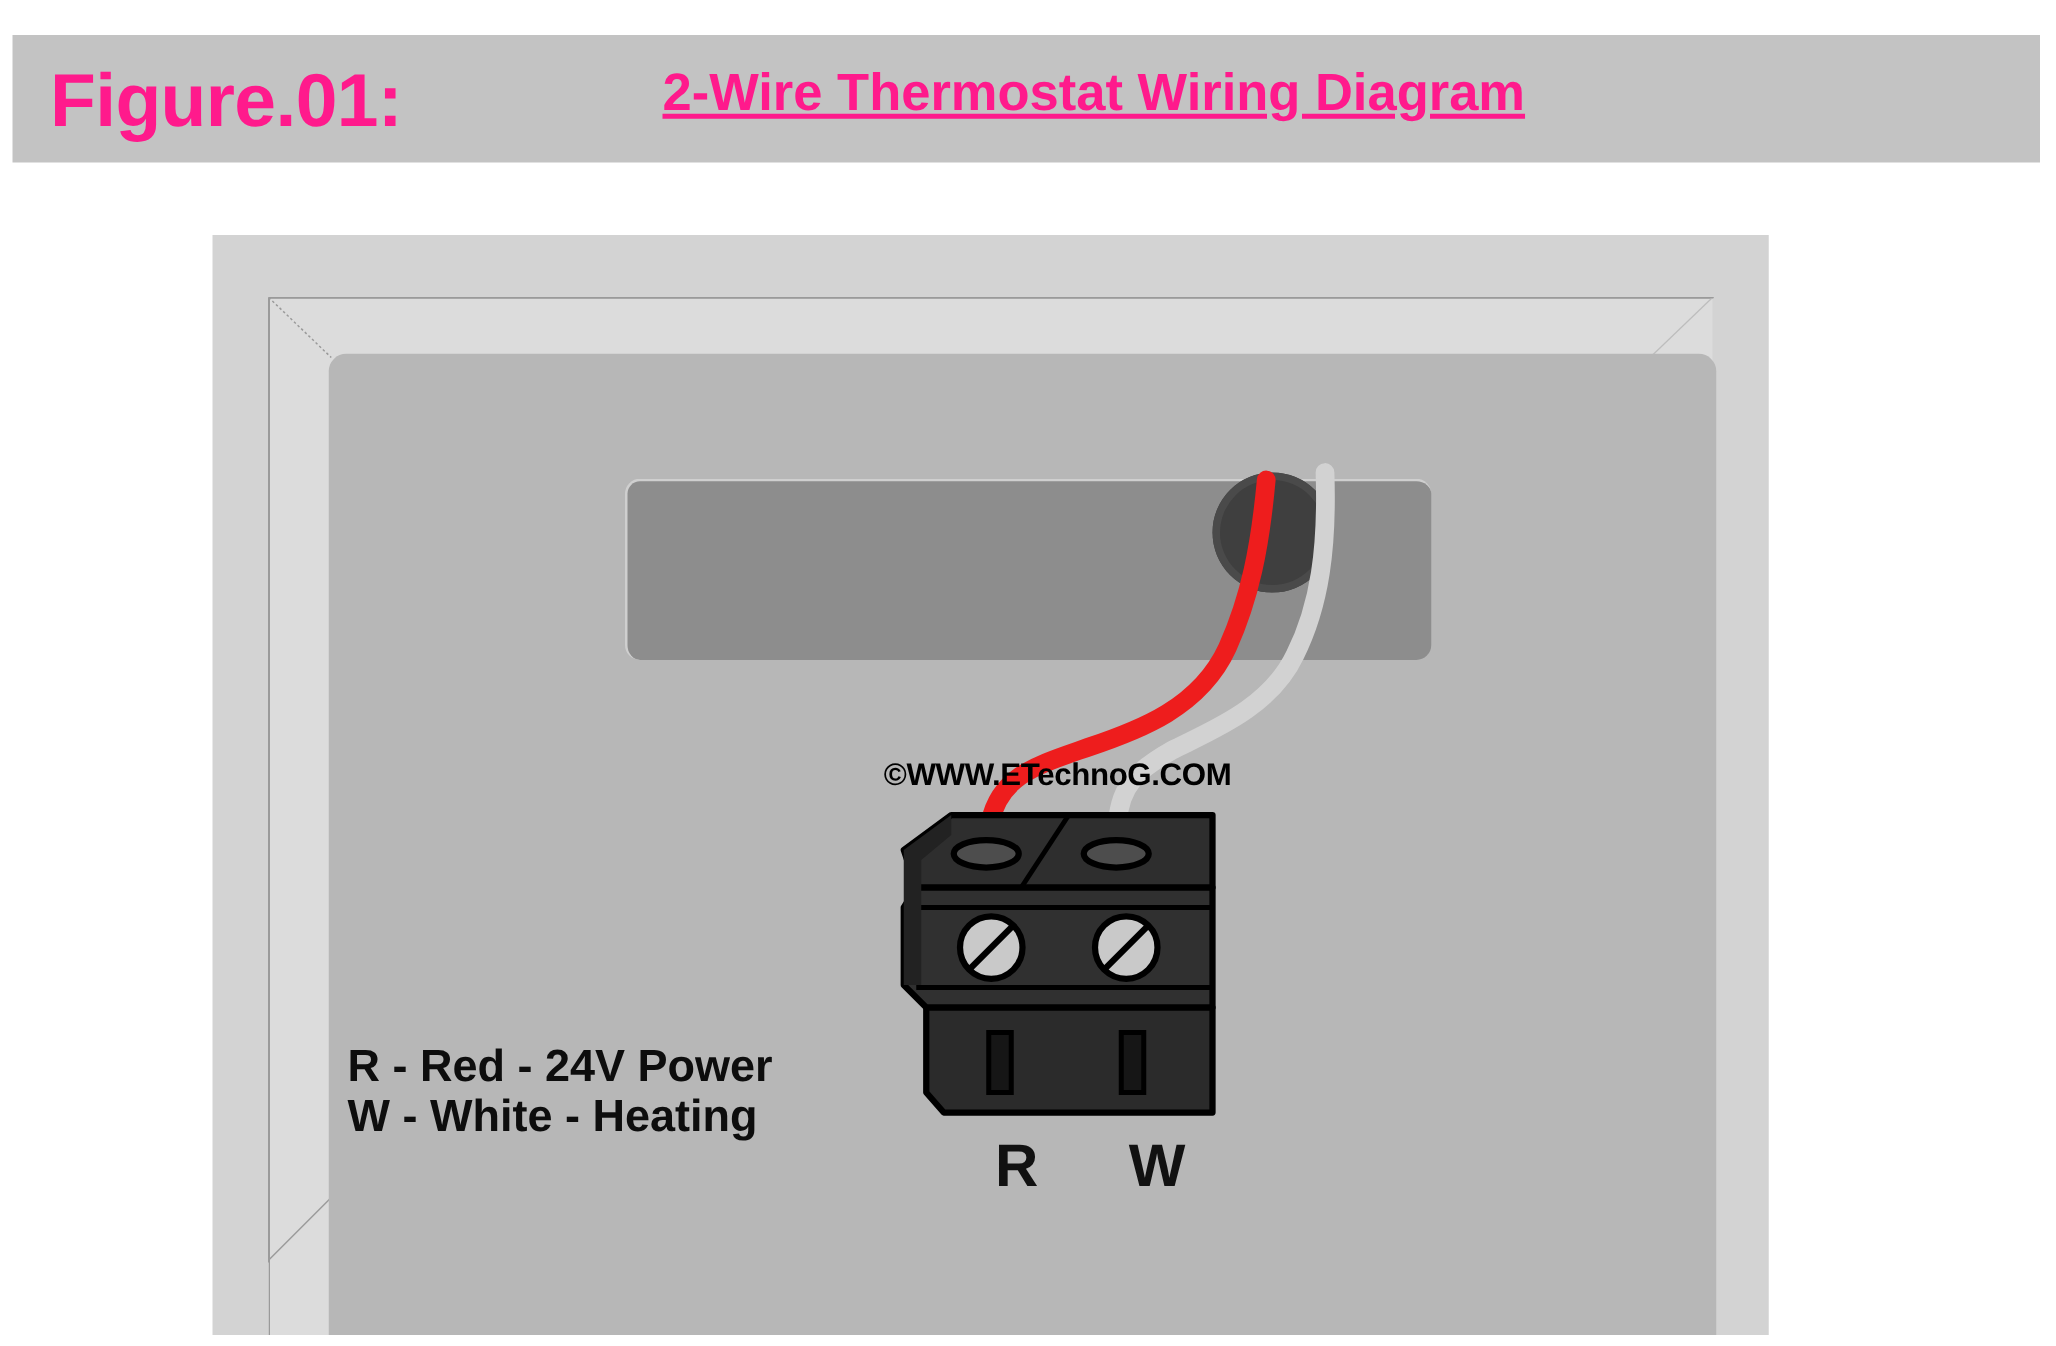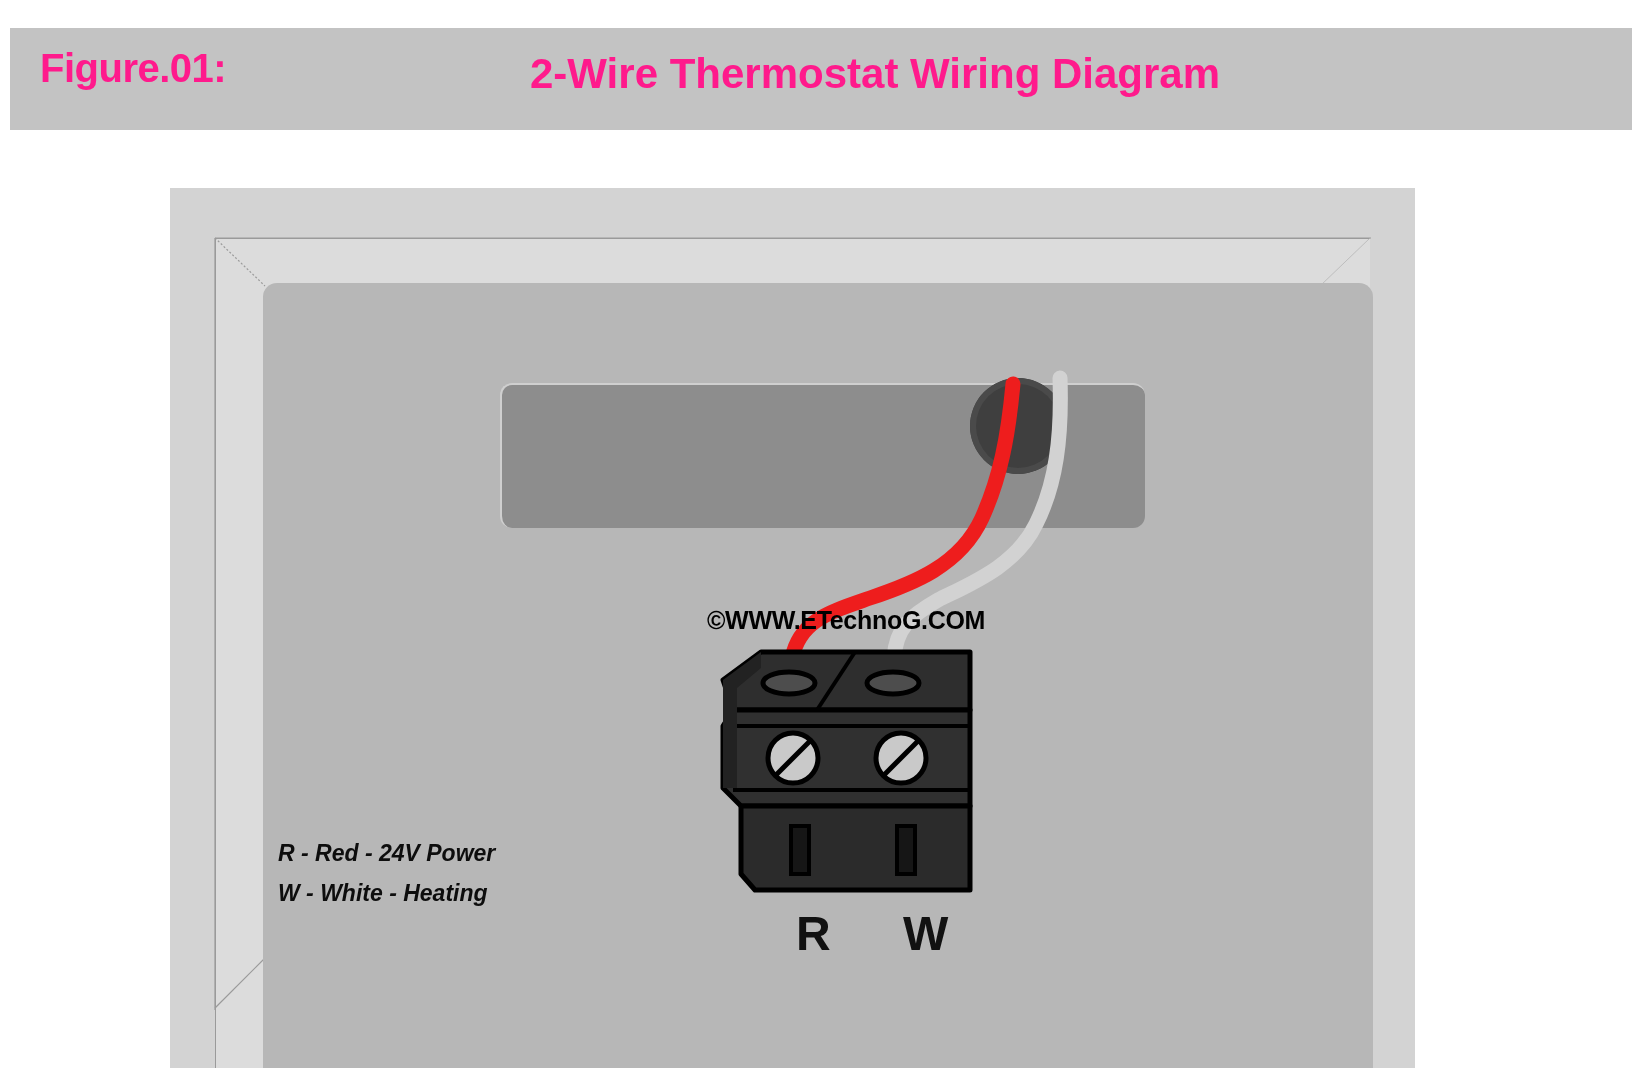--- a/index.html
+++ b/index.html
@@ -24,34 +24,35 @@
     left: 10px;
     top: 28px;
     width: 1622px;
     height: 102px;
     background: #c3c3c3;
   }
   #figure-label {
     position: absolute;
     left: 30px;
     top: 18px;
-    font-size: 40px;
+    font-size: 60px;
     font-weight: bold;
     color: #ff1a8c;
     letter-spacing: -0.5px;
     white-space: nowrap;
   }
   #diagram-title {
     position: absolute;
     left: 520px;
     top: 22px;
     font-size: 42px;
     font-weight: bold;
     color: #ff1a8c;
     white-space: nowrap;
+    text-decoration: underline;
   }
 
   
   #enclosure {
     position: absolute;
     left: 170px;
     top: 188px;
     width: 1245px;
     height: 880px;
     background: #d3d3d3;
@@ -160,25 +161,24 @@
   #letter-w { left: 733px; top: 718px; }
 
   
   #legend {
     position: absolute;
     left: 108px;
     top: 645px;
     color: #0d0d0d;
   }
   .legend-line {
-    font-size: 23px;
+    font-size: 36px;
     font-weight: bold;
     line-height: 40px;
     white-space: nowrap;
-    font-style: italic;
   }
 </style>
 </head>
 <body>
 
 <div id="page">
 
   <div id="title-bar">
     <div id="figure-label">Figure.01:</div>
     <div id="diagram-title">2-Wire Thermostat Wiring Diagram</div>

